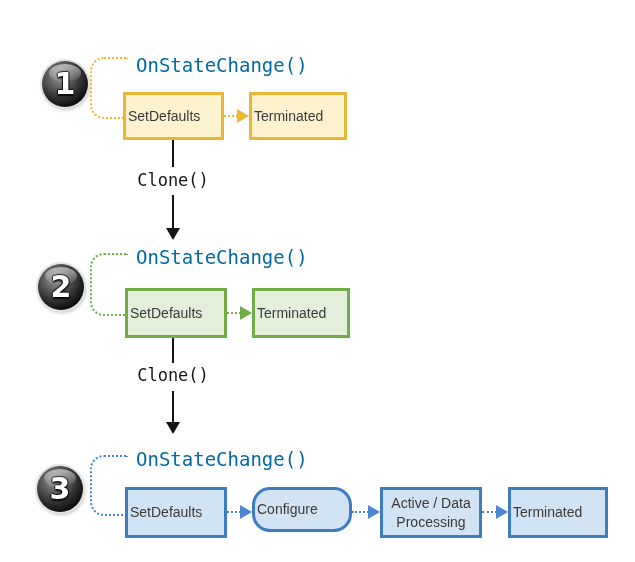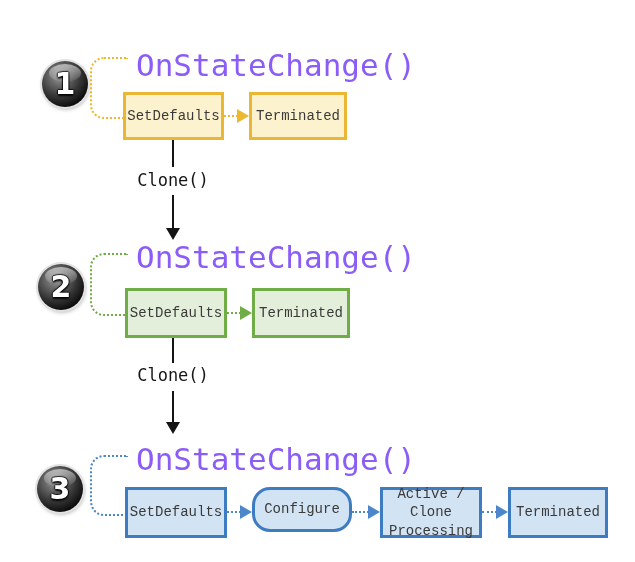--- a/index.html
+++ b/index.html
@@ -34,34 +34,34 @@
 
   
   .bracket {
     position:absolute; border:2px dotted var(--ac);
     border-right:none; border-radius:14px 0 0 14px;
   }
 
   
   .callout {
     position:absolute; font-family:"DejaVu Sans Mono", monospace;
-    font-size:31px; line-height:27px; color:#8b5cf6; white-space:nowrap;
+    font-size:19px; line-height:27px; color:#0369a1; white-space:nowrap;
   }
   .clone {
     position:absolute; transform:translateX(-50%);
     font-family:"DejaVu Sans Mono", monospace; font-size:17px; line-height:26px;
     color:#151515; white-space:nowrap;
   }
 
   
   .sbox {
     position:absolute; box-sizing:border-box;
     border:3px solid var(--bc); background:var(--fc);
-    display:flex; align-items:center; justify-content:center;
-    text-align:center; font-size:14px; color:#3a3a3a; line-height:1.3; padding:2px;font-family:Liberation Mono, monospace;
+    display:flex; align-items:center; 
+    text-align:center; font-size:14px; color:#3a3a3a; line-height:1.3; padding:2px;
   }
 
   
   .harrow { position:absolute; height:16px; }
   .harrow .line {
     position:absolute; left:0; right:11px; top:7px;
     border-top:2px dotted var(--ac);
   }
   .harrow .head {
     position:absolute; right:0; top:1px; width:0; height:0;
@@ -140,21 +140,21 @@
     <div class="head"></div>
   </div>
   <div class="sbox c-blue" style="left:252px; top:487px; width:100px; height:45px;border-radius:18px;">
     <span>Configure</span>
   </div>
   <div class="harrow c-blue" style="left:352px; top:504px; width:28px;">
     <div class="line"></div>
     <div class="head"></div>
   </div>
   <div class="sbox c-blue" style="left:380px; top:487px; width:102px; height:51px;">
-    <span>Active / Clone Processing</span>
+    <span>Active / Data Processing</span>
   </div>
   <div class="harrow c-blue" style="left:482px; top:504px; width:26px;">
     <div class="line"></div>
     <div class="head"></div>
   </div>
   <div class="sbox c-blue" style="left:508px; top:487px; width:100px; height:51px;">
     <span>Terminated</span>
   </div>
 
 </div>

